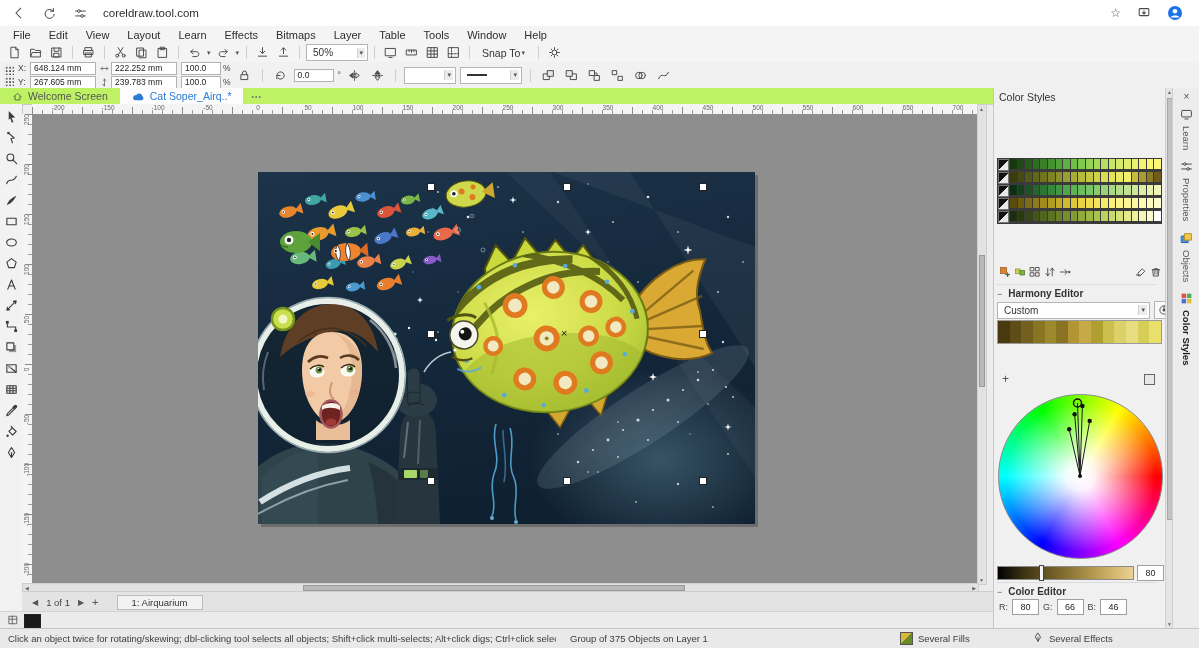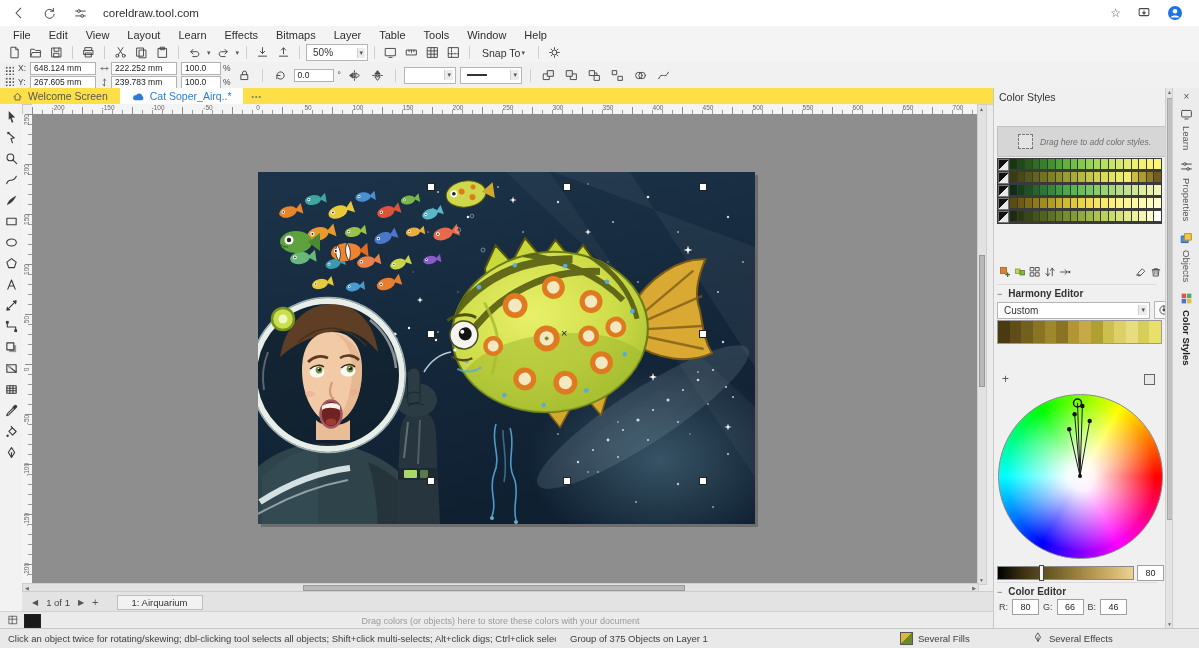--- a/index.html
+++ b/index.html
@@ -36,21 +36,21 @@
   .pcol{display:flex;flex-direction:column;gap:1px;}
   .prow{display:flex;align-items:center;gap:2px;}
   .plabel{font-size:8.5px;color:#444;width:10px;}
   .pfield{width:58px;height:11px;border:1px solid #b2b2b2;background:#fff;font-size:8.5px;
           display:flex;align-items:center;padding:0 3px;color:#222;}
   .pfield.small{width:32px;}
   .psym{font-size:8.5px;color:#444;}
   .origin-grid{width:10px;height:10px;background-image:radial-gradient(#555 0.8px, transparent 1px);
                background-size:3.4px 3.4px;background-position:1px 1px;}
   
-  .doc-tabs{left:0;top:88px;width:993px;height:16px;background:#fde047;border-bottom:1px solid #d0d0d0;
+  .doc-tabs{left:0;top:88px;width:993px;height:16px;background:#bef264;border-bottom:1px solid #d0d0d0;
             display:flex;align-items:stretch;}
   .dtab{display:flex;align-items:center;gap:5px;padding:0 12px;font-size:10.5px;color:#555;}
   .dtab.active{background:#fdfdfd;color:#2a7cd4;}
   .dtab-more{display:flex;align-items:center;padding:0 8px;font-size:7px;color:#777;letter-spacing:1px;}
   
   .toolbox{left:0;top:104px;width:22px;height:507px;background:#f2f2f2;border-right:1px solid #d4d4d4;
            display:flex;flex-direction:column;align-items:center;padding-top:2px;}
   .tool{width:22px;height:21px;display:flex;align-items:center;justify-content:center;}
   .tool-ic{width:13px;height:13px;fill:none;stroke:#3c3c3c;stroke-width:1.2;stroke-linecap:round;stroke-linejoin:round;}
   
@@ -934,29 +934,24 @@
   </div>
 
   <div class="abs palette-row">
     <span><svg class="ic" width="10" height="10" viewBox="0 0 16 16">
           <rect x="2" y="2" width="12" height="12"></rect>
           <path d="M2 6.7h12 M6.7 2v12"></path>
         </svg></span>
     <span style="display:flex;gap:2px;">
         <span class="pal-sw" style="background: rgb(26, 26, 26);"></span>
       </span>
-    <span class="pal-hint">Drag colors (or objects) here to store these colors with your document</span>
   </div>
 
   <div class="abs docker">
     <div class="dk-title">Color Styles</div>
-    <div class="dk-drop">
-      <span class="dk-dashed"></span>
-      <span class="dk-drop-text">Drag here to add color styles.</span>
-    </div>
     <div class="dk-grid">
         <div class="sw-row">
           <span class="sw-folder"></span>
           <span class="sw" style="background: rgb(22, 56, 15);"></span>
           <span class="sw" style="background: rgb(29, 74, 21);"></span>
           <span class="sw" style="background: rgb(37, 92, 27);"></span>
           <span class="sw" style="background: rgb(46, 110, 33);"></span>
           <span class="sw" style="background: rgb(56, 128, 39);"></span>
           <span class="sw" style="background: rgb(67, 146, 46);"></span>
           <span class="sw" style="background: rgb(80, 163, 54);"></span>

